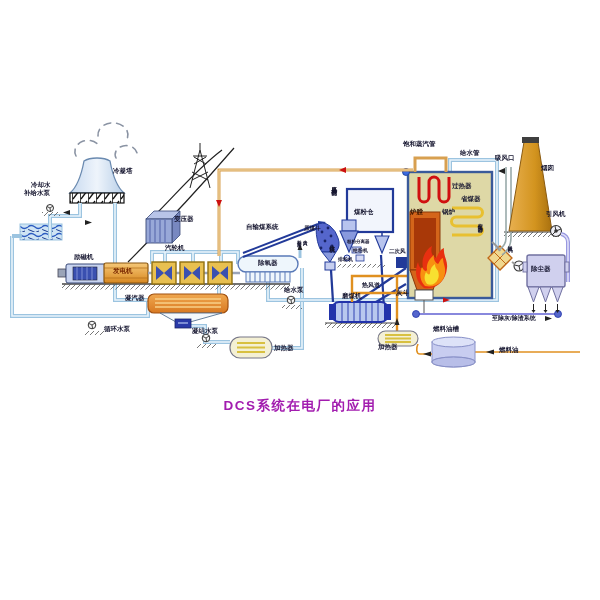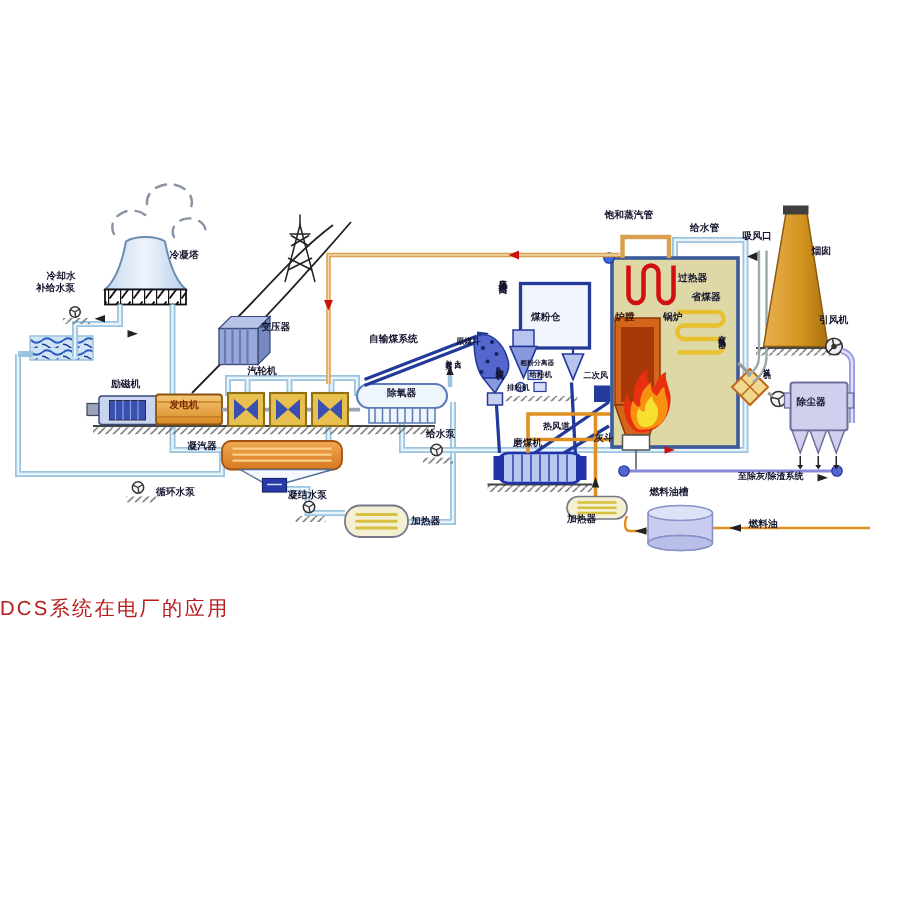--- a/index.html
+++ b/index.html
@@ -2,22 +2,22 @@
 <html><head>
 <meta charset="utf-8">
 <style>
   html,body{margin:0;padding:0;background:#ffffff;}
   #stage{position:relative;width:600px;height:600px;background:#ffffff;overflow:hidden;
          font-family:"Liberation Sans","DejaVu Sans",sans-serif;}
   svg{position:absolute;left:0;top:0;}
   .lbl{position:absolute;font-weight:bold;font-size:6.5px;color:#14142e;white-space:nowrap;
        line-height:1.05;letter-spacing:0;}
   .v{writing-mode:vertical-rl;text-orientation:upright;letter-spacing:1px;}
-  .title{position:absolute;left:0;top:397px;width:600px;text-align:left;
-         font-size:13.5px;font-weight:normal;color:#b91c1c;letter-spacing:1.5px;}
+  .title{position:absolute;left:0;top:397px;width:600px;text-align:center;
+         font-size:13.5px;font-weight:bold;color:#a21caf;letter-spacing:1.5px;}
 </style>
 </head>
 <body>
 
 <div id="stage">
 
 <svg width="600" height="600" viewBox="0 0 600 600">
   <defs>
     <pattern id="hatchP" width="5" height="5" patternUnits="userSpaceOnUse">
       <line x1="0" y1="5" x2="5" y2="0" stroke="#555" stroke-width="0.8"></line>

